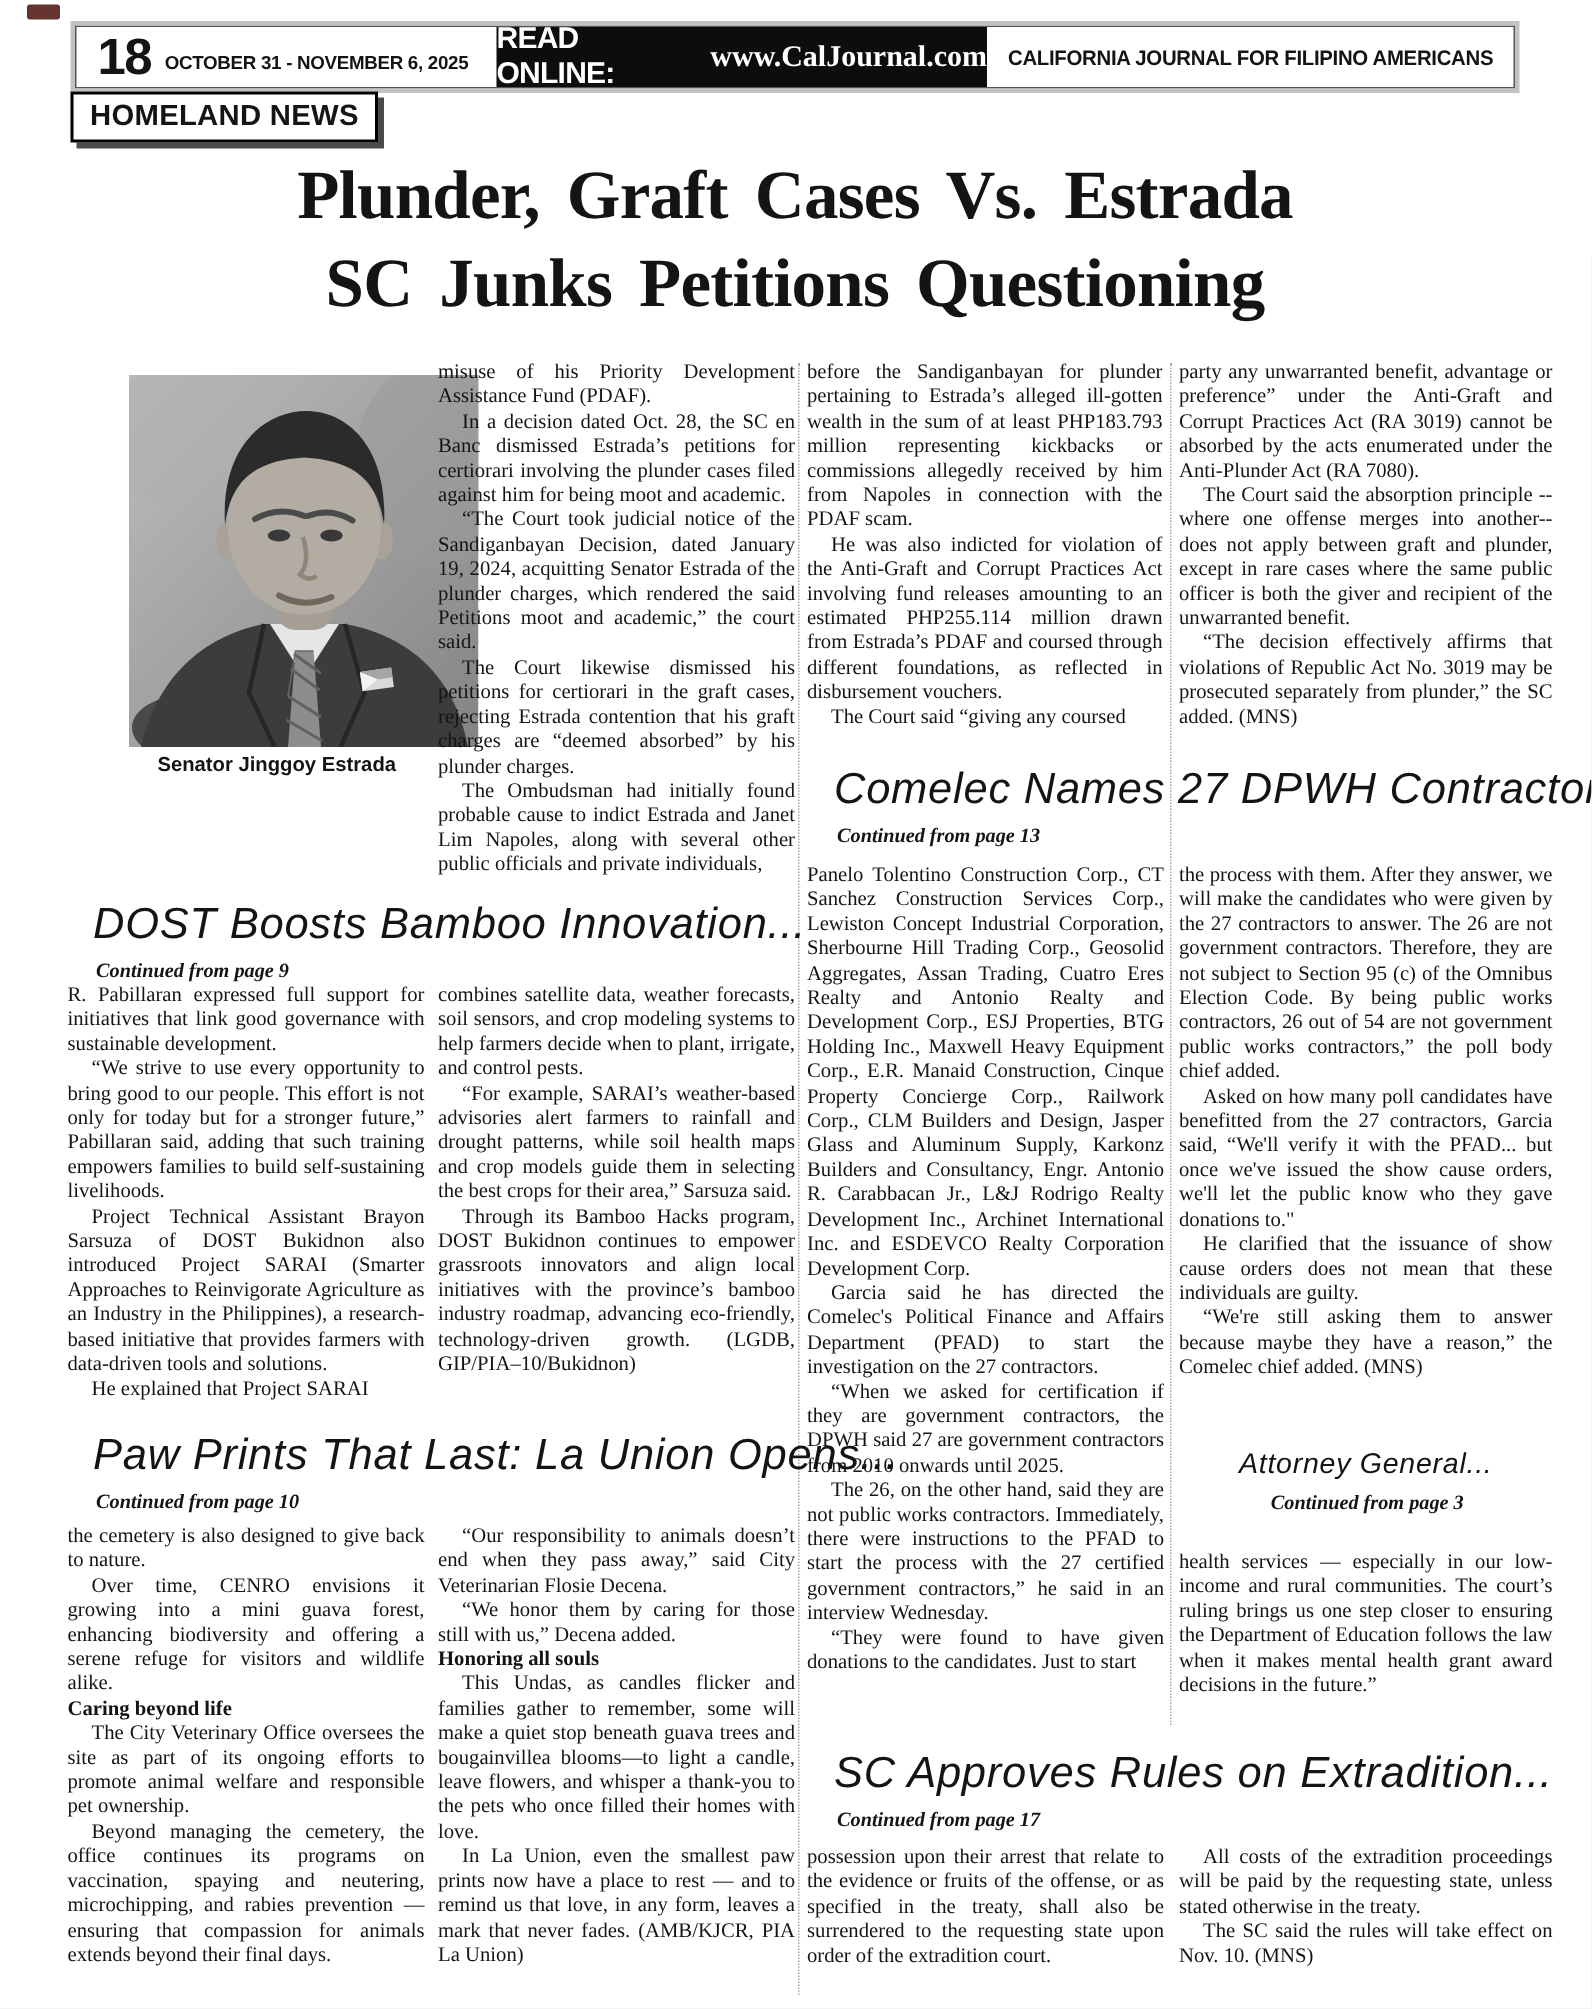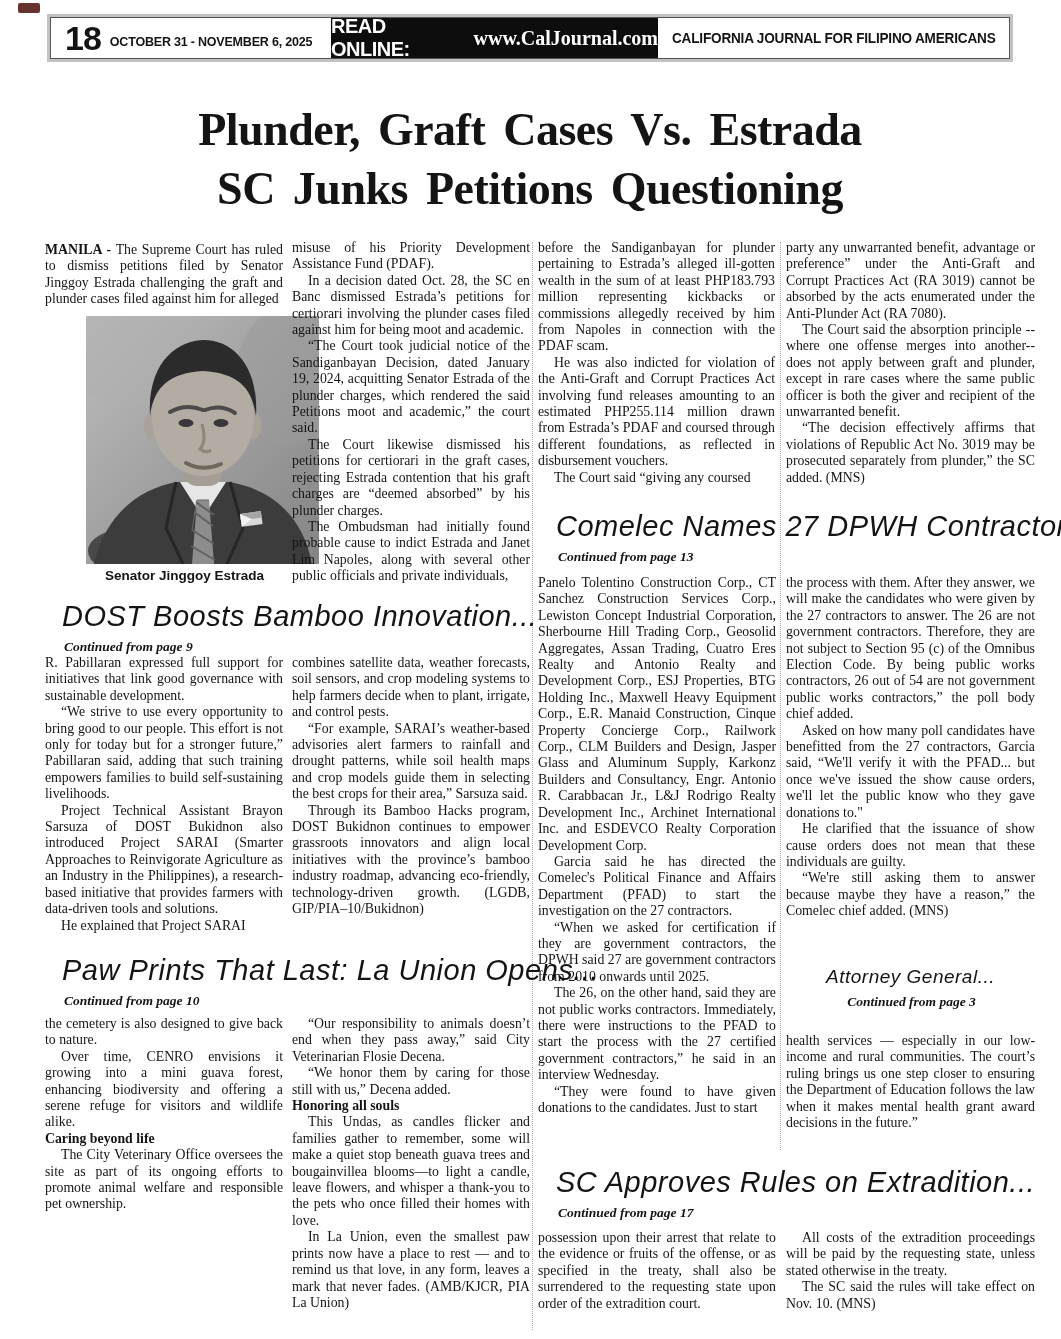--- a/index.html
+++ b/index.html
@@ -71,31 +71,31 @@
     </div>
     <div class="m-mid">
       <span class="ro-label">READ ONLINE:</span>
       <span class="ro-url">www.CalJournal.com</span>
     </div>
     <div class="m-right">
       <span class="pub-name">CALIFORNIA JOURNAL FOR FILIPINO AMERICANS</span>
     </div>
   </header>
 
+  <div class="homeland">HOMELAND NEWS</div>
 
   <h1 class="headline">
     <span class="hl-line">Plunder, Graft Cases Vs. Estrada</span>
     <span class="hl-line">SC Junks Petitions Questioning</span>
   </h1>
 
   <div class="v-sep" style="left:532px; top:242px; height:1088px;"></div>
   <div class="v-sep" style="left:780px; top:242px; height:908px;"></div>
 
   <div class="body-col" style="left:45px; top:242px; width:238px;">
-    <p><span class="dateline">MANILA - </span><span>The Supreme Court has ruled to dismiss petitions filed by Senator Jinggoy Estrada challenging the graft and plunder cases filed against him for alleged</span></p>
     <figure class="photo-block" style="margin:8px 0 0 0;">
       <svg class="photo-frame" viewBox="0 0 233 248" aria-hidden="true">
         <defs>
           <linearGradient id="pg" x1="0" y1="0" x2="1" y2="1">
             <stop offset="0" stop-color="#bdbdbd"></stop>
               <stop offset="1" stop-color="#848484"></stop>
           </linearGradient>
         </defs>
         <rect width="233" height="248" fill="url(#pg)"></rect>
         <ellipse cx="50" cy="40" rx="75" ry="50" fill="#aeaeae" opacity="0.55"></ellipse>
@@ -185,20 +185,21 @@
 
   <div class="sec-header" style="left:62px; top:954px; width:470px;">
     <h2 class="sec-head">Paw Prints That Last: La Union Opens...</h2>
     <p class="continued">Continued from page 10</p>
   </div>
   <div class="body-col" style="left:45px; top:1016px; width:238px;">
     <p>the cemetery is also designed to give back to nature.</p>
     <p class="ind">Over time, CENRO envisions it growing into a mini guava forest, enhancing biodiversity and offering a serene refuge for visitors and wildlife alike.</p>
     <p class="subhead">Caring beyond life</p>
     <p class="ind">The City Veterinary Office oversees the site as part of its ongoing efforts to promote animal welfare and responsible pet ownership.</p>
+    <p class="ind">Beyond managing the cemetery, the office continues its programs on vaccination, spaying and neutering, microchipping, and rabies prevention — ensuring that compassion for animals extends beyond their final days.</p>
   </div>
   <div class="body-col" style="left:292px; top:1016px; width:238px;">
     <p class="ind">“Our responsibility to animals doesn’t end when they pass away,” said City Veterinarian Flosie Decena.</p>
     <p class="ind">“We honor them by caring for those still with us,” Decena added.</p>
     <p class="subhead">Honoring all souls</p>
     <p class="ind">This Undas, as candles flicker and families gather to remember, some will make a quiet stop beneath guava trees and bougainvillea blooms—to light a candle, leave flowers, and whisper a thank-you to the pets who once filled their homes with love.</p>
     <p class="ind">In La Union, even the smallest paw prints now have a place to rest — and to remind us that love, in any form, leaves a mark that never fades. (AMB/KJCR, PIA La Union)</p>
   </div>
 
   <div class="sec-header" style="left:786px; top:966px; width:249px; text-align:center;">

